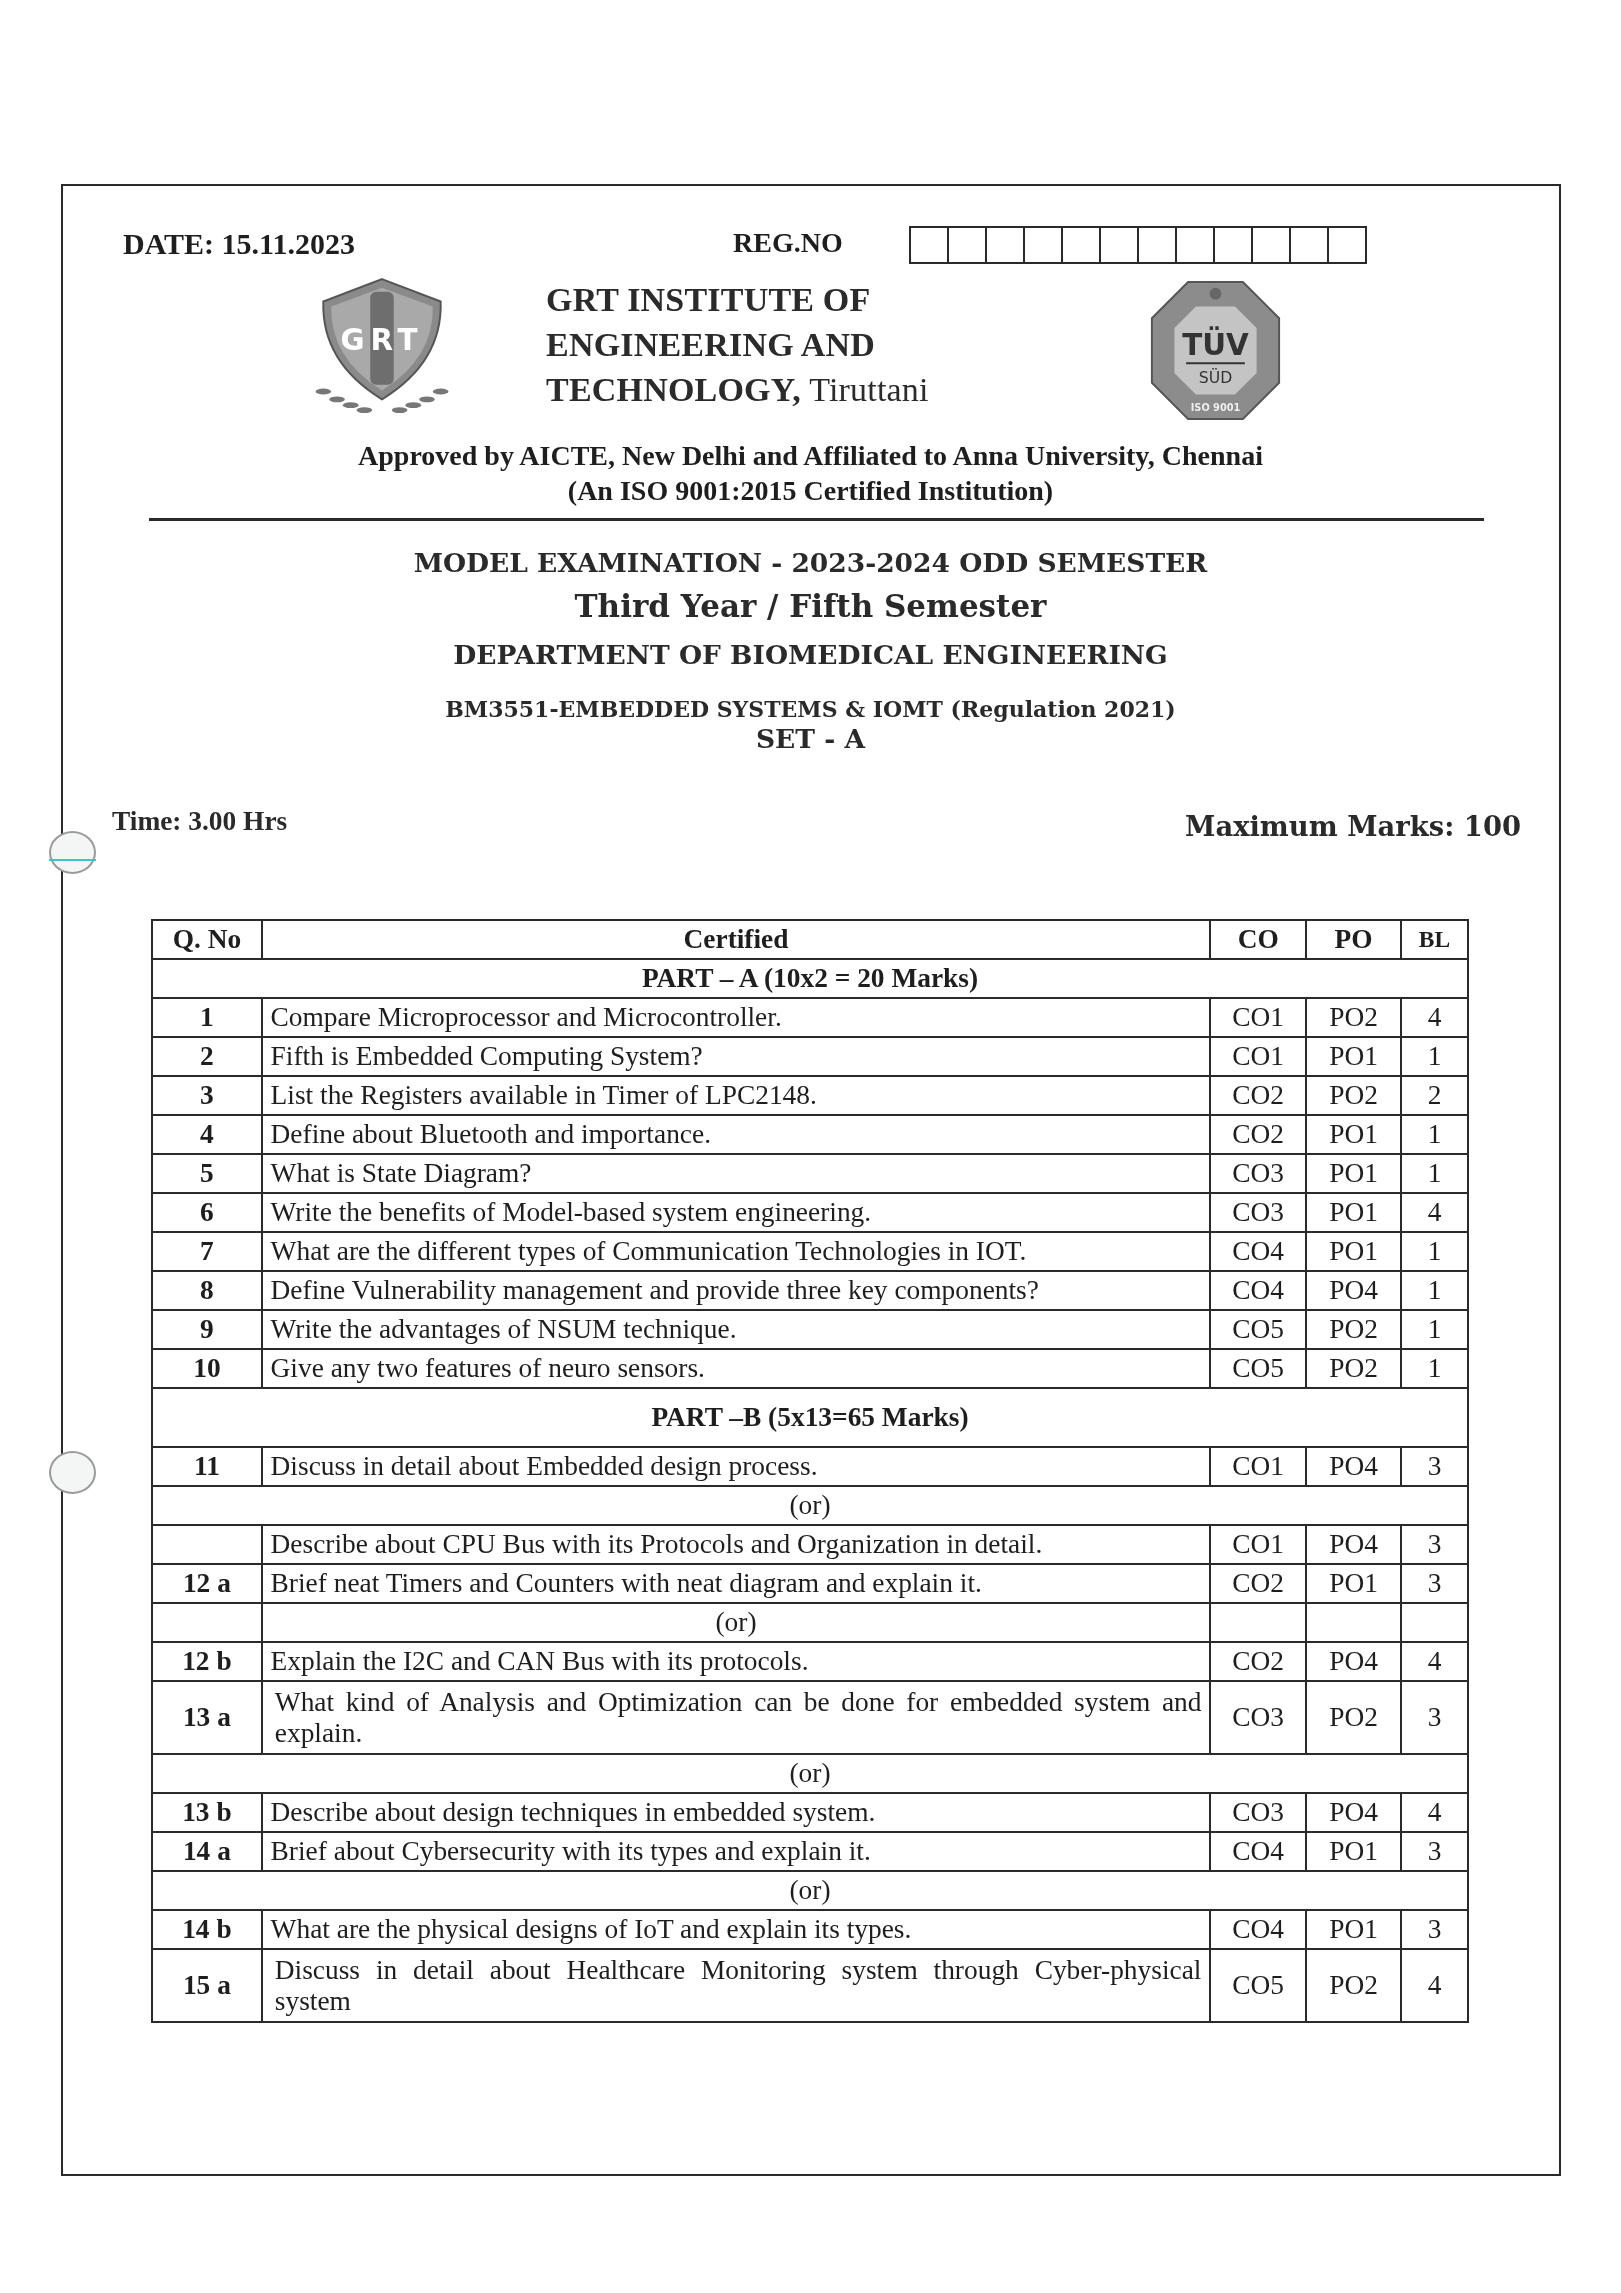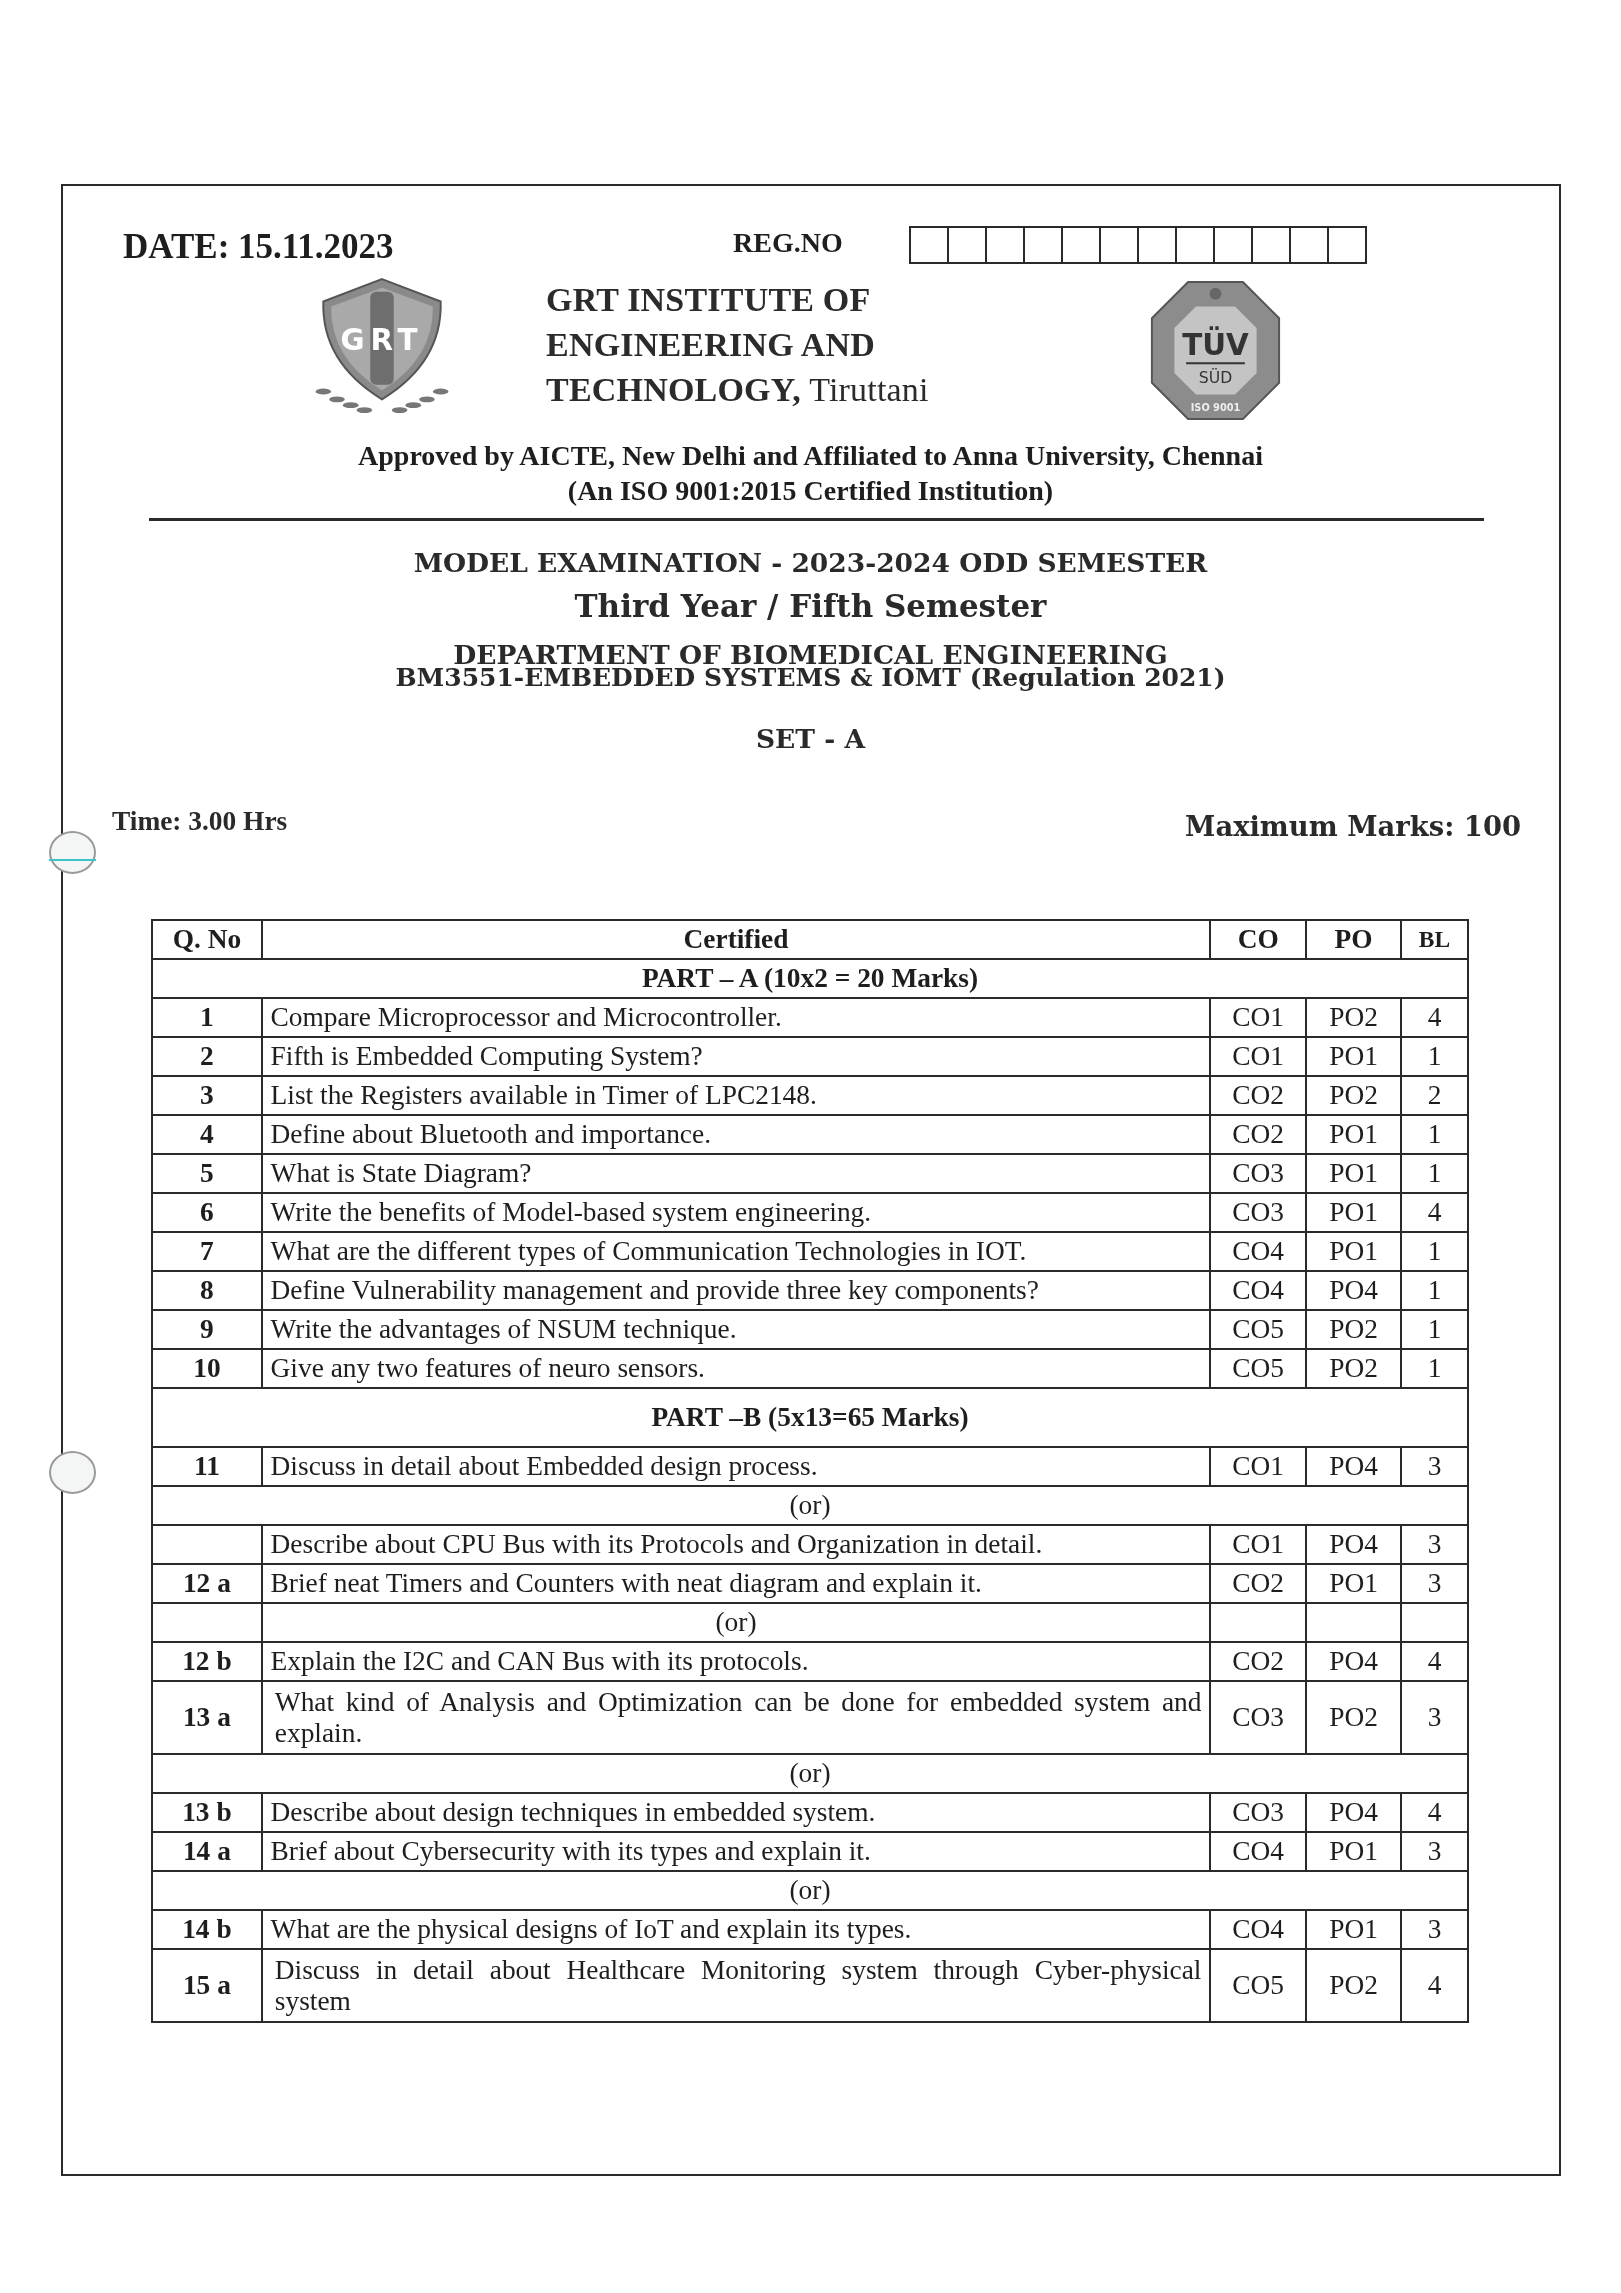--- a/index.html
+++ b/index.html
@@ -2,21 +2,21 @@
 <html><head>
 <meta charset="utf-8">
 <style>
   html, body { margin: 0; padding: 0; background: #ffffff; }
   body { width: 1621px; height: 2294px; position: relative; overflow: hidden;
          font-family: "Liberation Serif", serif; color: #1e1e1e; }
 
   .frame { position: absolute; left: 61px; top: 184px; width: 1500px; height: 1992px;
            border: 2px solid #2a2a2a; border-bottom-width: 2.9px; box-sizing: border-box; }
 
-  .date { position: absolute; left: 123px; top: 227px; font-size: 35px; font-weight: bold; }
+  .date { position: absolute; left: 123px; top: 227px; font-size: 30px; font-weight: bold; }
   .regno-label { position: absolute; left: 733px; top: 227px; font-size: 28px; font-weight: bold; }
   .regno-boxes { position: absolute; left: 909px; top: 226px; display: flex;
                  border: 2px solid #2a2a2a; border-right: none; }
   .regno-box { width: 36px; height: 34px; border-right: 2px solid #2a2a2a; box-sizing: content-box; }
 
   .grt-logo { position: absolute; left: 294px; top: 274px; width: 176px; height: 147px; }
   .tuv-logo { position: absolute; left: 1147px; top: 277px; width: 137px; height: 147px; }
 
   .inst-name { position: absolute; left: 546px; top: 277px; font-size: 34px; line-height: 45px;
                font-weight: bold; color: #2b2b2b; letter-spacing: 0.2px; }
@@ -24,21 +24,21 @@
 
   .approved { position: absolute; left: 0; width: 1621px; top: 438px; text-align: center;
               font-size: 28px; font-weight: bold; line-height: 35px; }
   .hr { position: absolute; left: 149px; top: 518px; width: 1335px; height: 2.9px; background: #2a2a2a; }
 
   .exam-head { position: absolute; left: 0; width: 1621px; text-align: center; font-weight: bold;
                font-family: "DejaVu Serif", serif; color: #2a2a2a; }
   .h-exam { top: 547px; font-size: 26.5px; }
   .h-year { top: 588px; font-size: 31px; }
   .h-dept { top: 639px; font-size: 26.5px; }
-  .h-course { top: 663px; font-size: 25px; }
+  .h-course { top: 696px; font-size: 22px; }
   .h-set { top: 723px; font-size: 26.5px; }
 
   .time { position: absolute; left: 112px; top: 806px; font-size: 27.4px; font-weight: bold;
           font-family: Liberation Serif, serif; color: #2a2a2a; }
   .maxmarks { position: absolute; right: 100px; top: 810px; font-size: 27.4px; font-weight: bold;
               font-family: "DejaVu Serif", serif; color: #2a2a2a; margin-left: 8px; }
 
   .punch { position: absolute; left: 49px; width: 47px; height: 43px; border-radius: 50%;
            border: 2px solid #9a9a9a; background: #f4f6f6; box-sizing: border-box; }
   .punch.p1 { top: 831px; }

